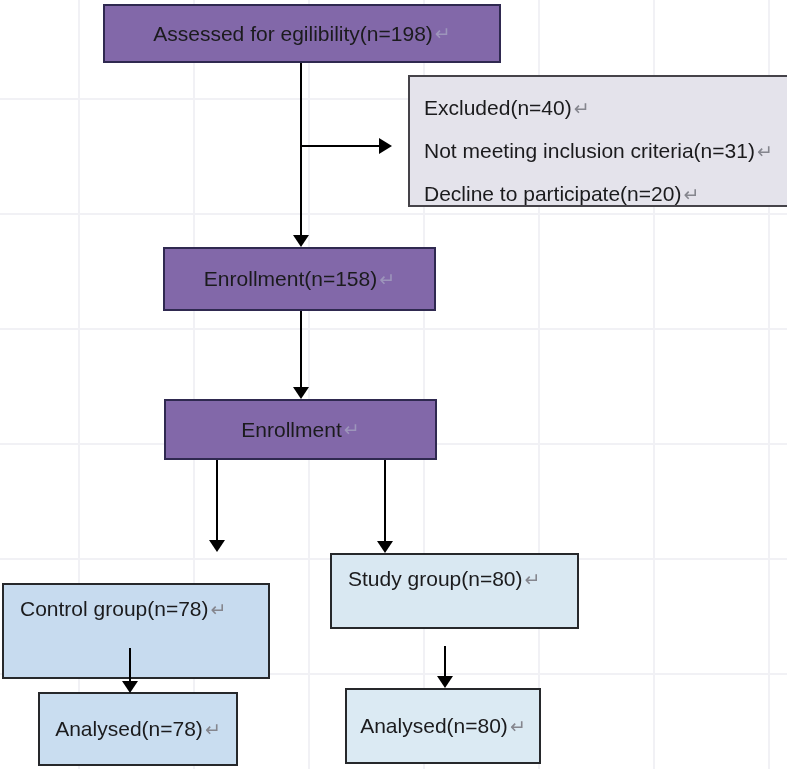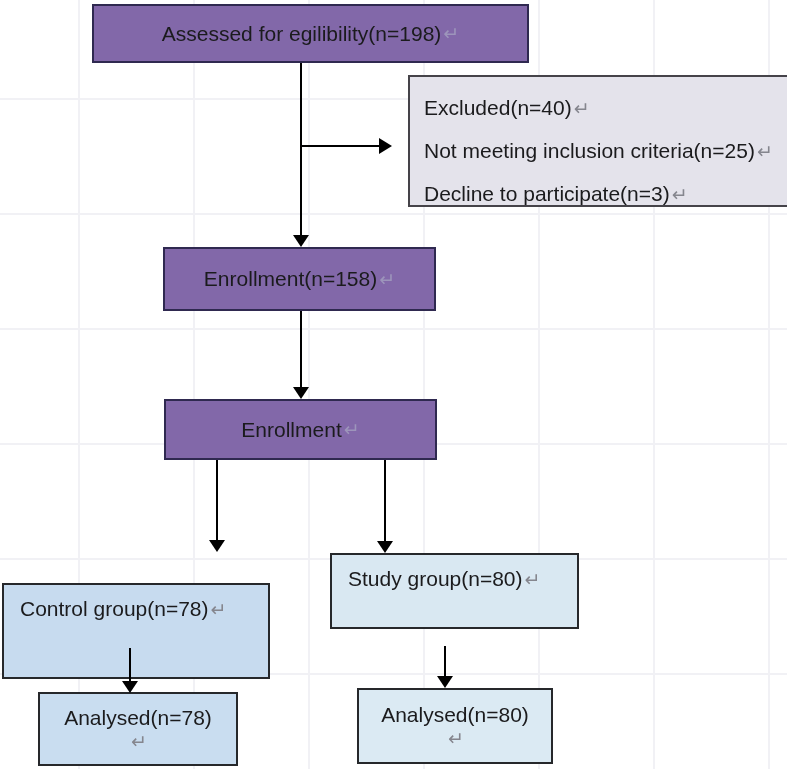--- a/index.html
+++ b/index.html
@@ -36,28 +36,27 @@
     padding: 10px 0 0 14px;
   }
   .lavender .line { line-height: 42px; white-space: nowrap; }
   .blue-box {
     border: 2px solid #26282b;
     padding: 12px 0 0 16px;
   }
   .blue-fill   { background: #c7dbef; margin-top: 31px; }
   .blue-light  { background: #d9e8f2; }
   .blue-fill2  { background: #c9ddf0; }
-  .blue-light2 { background: #dbeaf3; margin-left: 12px; }
+  .blue-light2 { background: #dbeaf3; }
   .centered {
     display: flex;
     align-items: center;
     justify-content: center;
     padding: 0;
     text-align: center;
-    flex-direction: column;
   }
   .ret { font-size: 19px; margin-left: 2px; }
   .ret-purple { color: #9d95bb; }
   .ret-gray   { color: #85868e; }
 
   .vline, .hline { position: absolute; background: #000000; }
   .vline { width: 2px; }
   .hline { height: 2px; }
   .ah-down {
     position: absolute; width: 0; height: 0;
@@ -66,43 +65,43 @@
     border-top: 12px solid #000000;
   }
   .ah-right {
     position: absolute; width: 0; height: 0;
     border-top: 8px solid transparent;
     border-bottom: 8px solid transparent;
     border-left: 13px solid #000000;
   }
 
   
-  #n-assessed   { left: 92px;  top: 4px;   width: 437px; height: 59px; }
+  #n-assessed   { left: 103px;  top: 4px;   width: 398px; height: 59px; }
   #n-excluded   { left: 408px; top: 75px;  width: 391px; height: 132px; }
   #n-enrollment { left: 163px; top: 247px; width: 273px; height: 64px; }
   #n-allocation { left: 164px; top: 399px; width: 273px; height: 61px; }
   #n-control    { left: 2px;   top: 552px; width: 268px; height: 96px; }
   #n-study      { left: 330px; top: 553px; width: 249px; height: 76px; }
   #n-analysed-c { left: 38px;  top: 692px; width: 200px; height: 74px; }
   #n-analysed-s { left: 345px; top: 688px; width: 196px; height: 76px; }
 </style>
 </head>
 <body>
 
 <div class="canvas">
 
   <div id="n-assessed" class="node purple">
     <span>Assessed for egilibility(n=198)</span>
       <span class="ret ret-purple">↵</span>
   </div>
 
   <div id="n-excluded" class="node lavender">
     <div class="line"><span>Excluded(n=40)</span><span class="ret ret-gray">↵</span></div>
-    <div class="line"><span>Not meeting inclusion criteria(n=25)</span><span class="ret ret-gray">↵</span></div>
-    <div class="line"><span>Decline to participate(n=3)</span><span class="ret ret-gray">↵</span></div>
+    <div class="line"><span>Not meeting inclusion criteria(n=31)</span><span class="ret ret-gray">↵</span></div>
+    <div class="line"><span>Decline to participate(n=20)</span><span class="ret ret-gray">↵</span></div>
   </div>
 
   <div id="n-enrollment" class="node purple">
     <span>Enrollment(n=158)</span>
       <span class="ret ret-purple">↵</span>
   </div>
 
   <div id="n-allocation" class="node purple">
     <span>Enrollment</span>
       <span class="ret ret-purple">↵</span>

